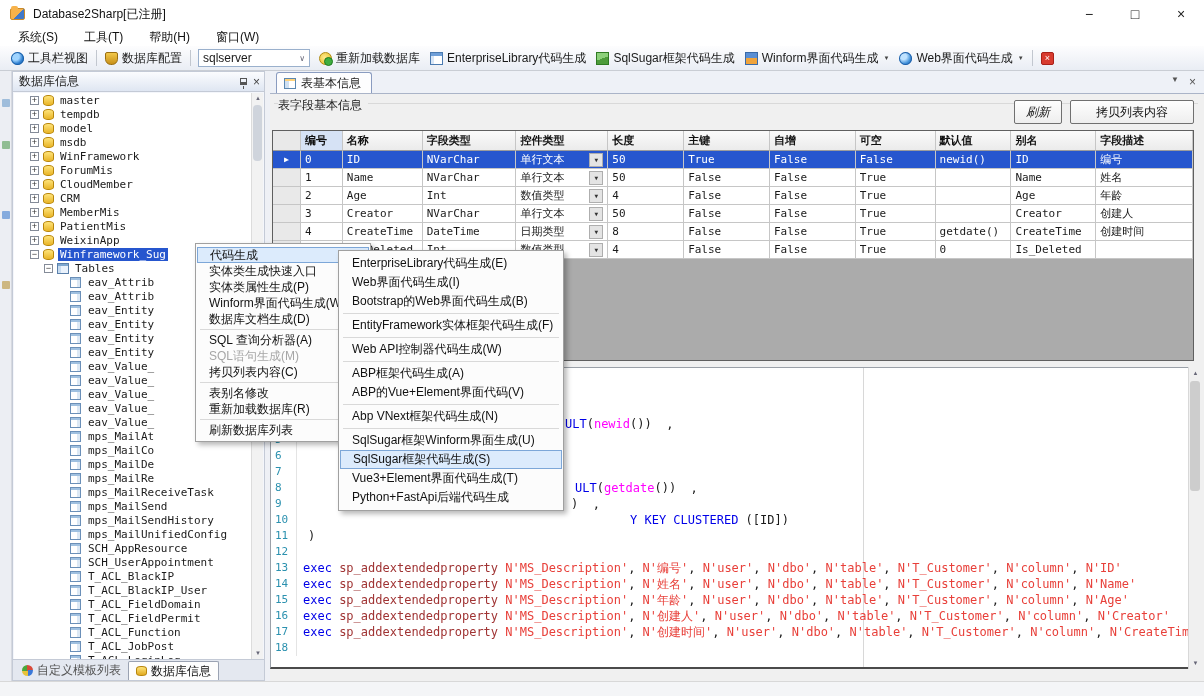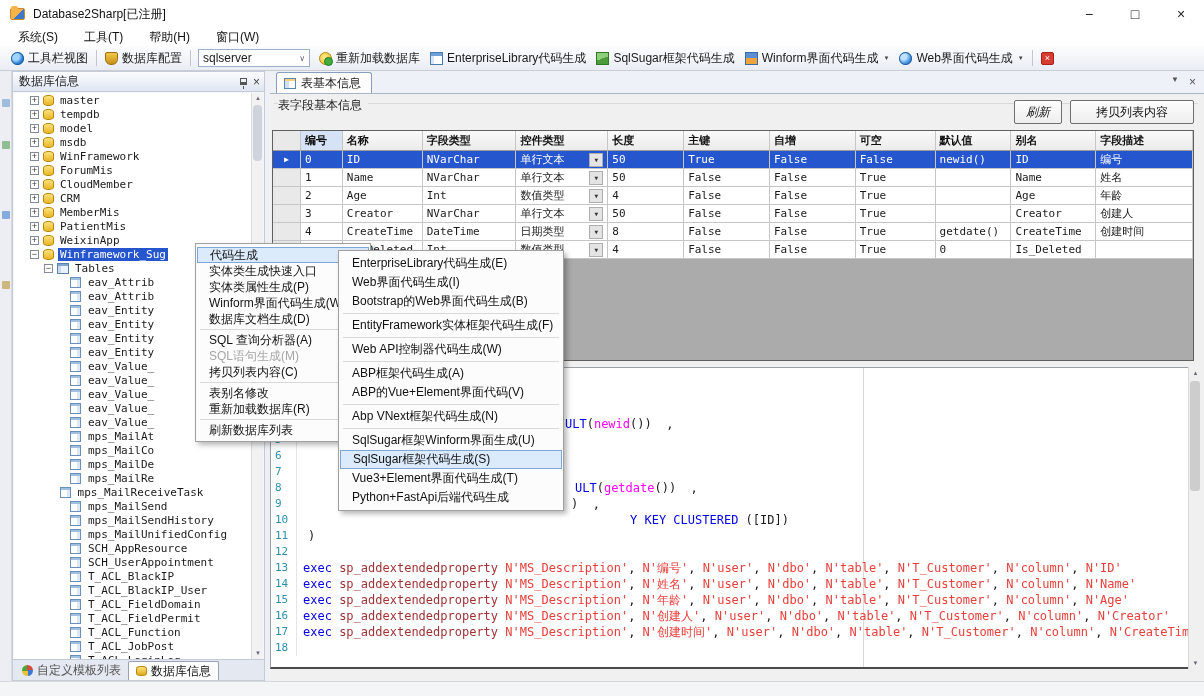--- a/index.html
+++ b/index.html
@@ -306,21 +306,21 @@
         <span class="tree-label">mps_MailCo</span>
       </div>
       <div class="tree-row" style="padding-left: 56px;">
         <span class="ic-tbl"></span>
         <span class="tree-label">mps_MailDe</span>
       </div>
       <div class="tree-row" style="padding-left: 56px;">
         <span class="ic-tbl"></span>
         <span class="tree-label">mps_MailRe</span>
       </div>
-      <div class="tree-row" style=" justify-content: center;">
+      <div class="tree-row" style="padding-left: 56px;">
         <span class="ic-tbl"></span>
         <span class="tree-label">mps_MailReceiveTask</span>
       </div>
       <div class="tree-row" style="padding-left: 56px;">
         <span class="ic-tbl"></span>
         <span class="tree-label">mps_MailSend</span>
       </div>
       <div class="tree-row" style="padding-left: 56px;">
         <span class="ic-tbl"></span>
         <span class="tree-label">mps_MailSendHistory</span>

